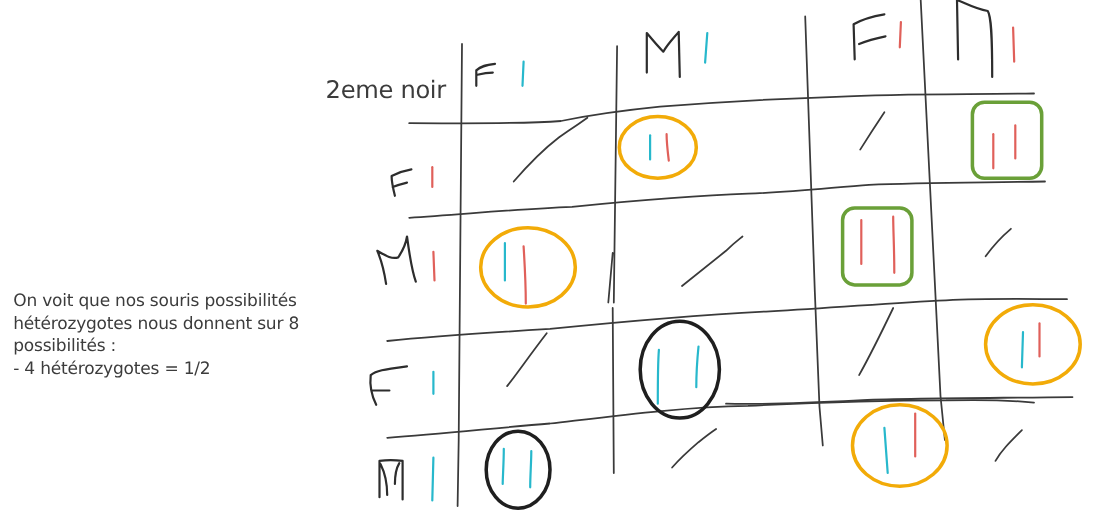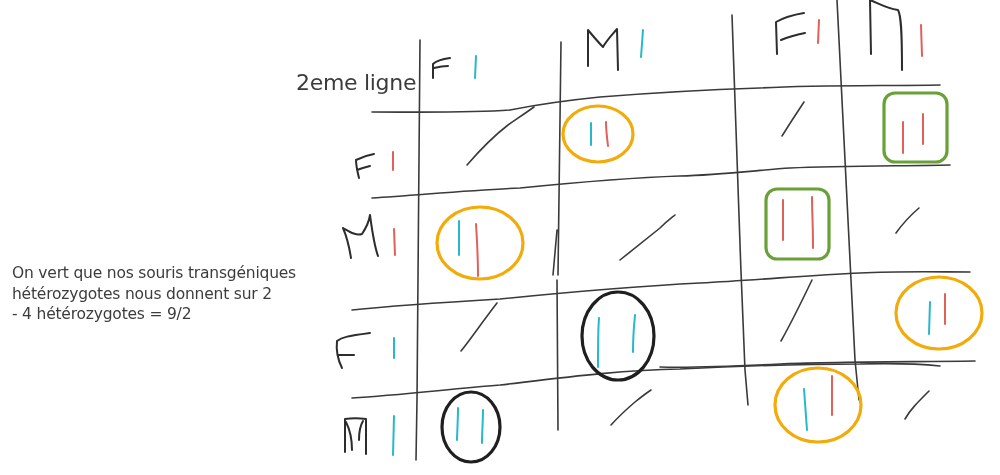--- a/index.html
+++ b/index.html
@@ -112,19 +112,20 @@
       <line class="al-red" x1="923" y1="114" x2="923" y2="144"></line>
     </g>
     <g>
       <rect class="box-green" x="766" y="189" width="63" height="70" rx="11" ry="11"></rect>
       <line class="al-red" x1="783" y1="200" x2="783" y2="240"></line>
       <path class="al-red" d="M812 197 C812 210 813 225 813 248"></path>
     </g>
   </g>
 </svg>
 
-<div class="row-label">2eme ligne</div>
+<div class="row-label">2eme noir</div>
 
 <div class="note">
-  <div>On vert que nos souris transgéniques</div>
-  <div>hétérozygotes nous donnent sur 2</div>
-  <div>- 4 hétérozygotes = 9/2</div>
+  <div>On voit que nos souris possibilités</div>
+  <div>hétérozygotes nous donnent sur 8</div>
+  <div>possibilités :</div>
+  <div>- 4 hétérozygotes = 1/2</div>
 </div>
 
 </body></html>

